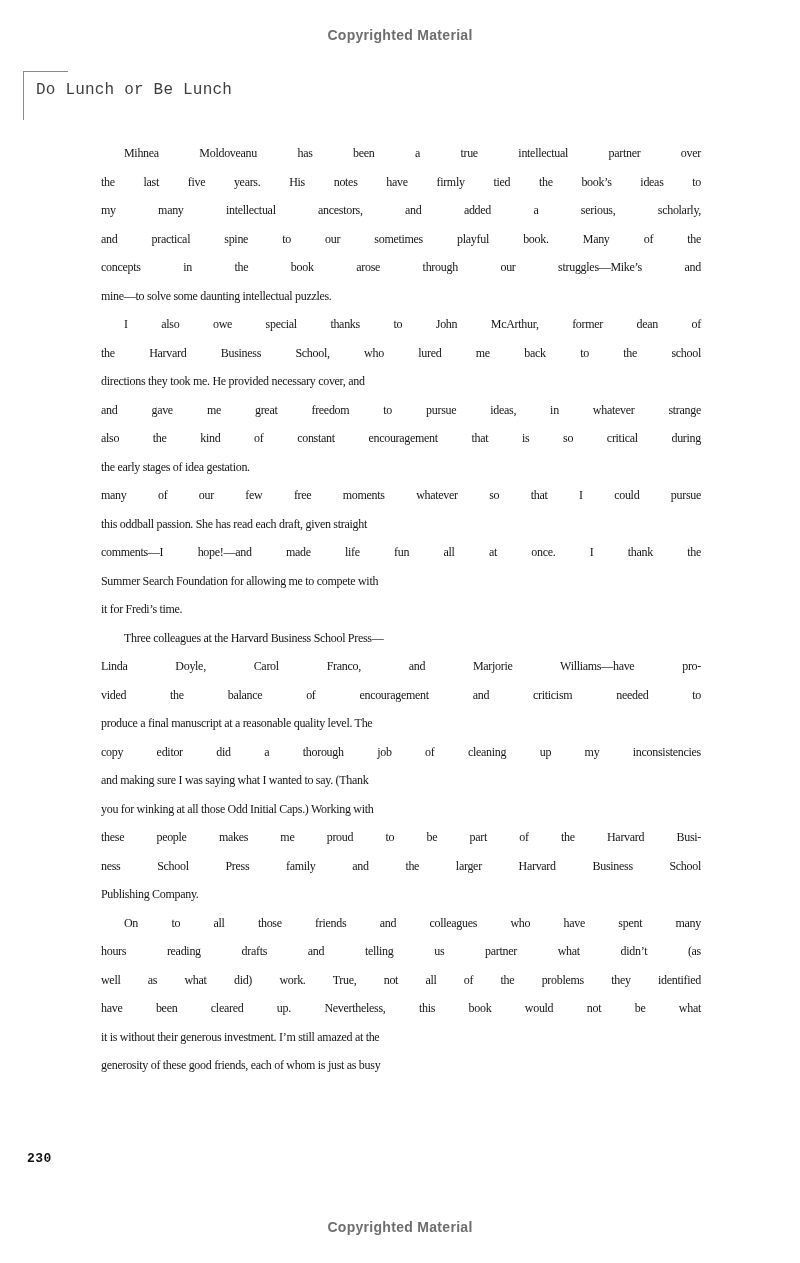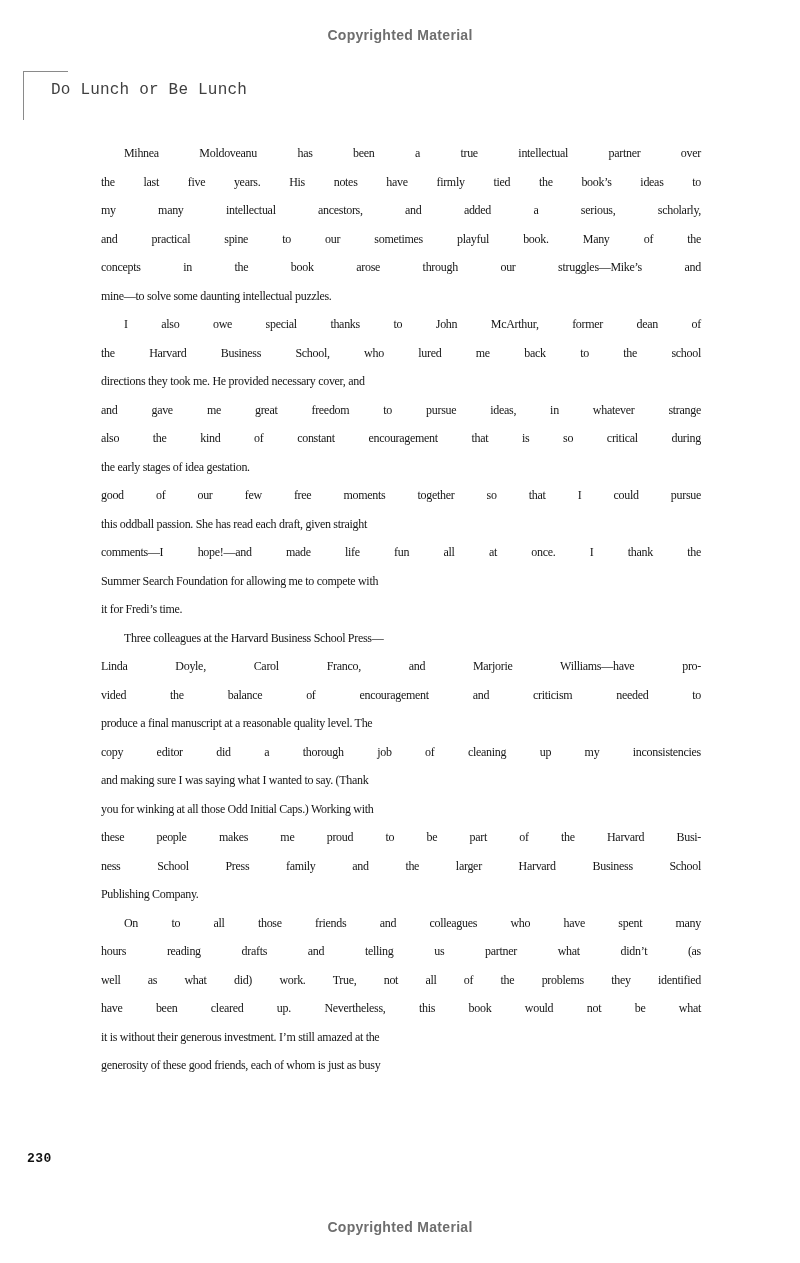--- a/index.html
+++ b/index.html
@@ -50,21 +50,20 @@
     background: var(--bracket);
   }
   .running-header {
     position: absolute;
     left: 36px;
     top: 81px;
     font-family: "Liberation Mono", monospace;
     font-size: 16px;
     letter-spacing: 0.2px;
     color: var(--header);
-    margin-left: 15px;
   }
   .body-text {
     position: absolute;
     left: 101px;
     top: 139px;
     width: 600px;
     font-size: 12px;
     line-height: 28.5px;
     letter-spacing: -0.3px;
     color: var(--body);
@@ -99,21 +98,21 @@
       <div class="line j">my many intellectual ancestors, and added a serious, scholarly,</div>
       <div class="line j">and practical spine to our sometimes playful book. Many of the</div>
       <div class="line j">concepts in the book arose through our struggles—Mike’s and</div>
       <div class="line">mine—to solve some daunting intellectual puzzles.</div>
       <div class="line j indent">I also owe special thanks to John McArthur, former dean of</div>
       <div class="line j">the Harvard Business School, who lured me back to the school</div>
       <div class="line">directions they took me. He provided necessary cover, and</div>
       <div class="line j">and gave me great freedom to pursue ideas, in whatever strange</div>
       <div class="line j">also the kind of constant encouragement that is so critical during</div>
       <div class="line">the early stages of idea gestation.</div>
-      <div class="line j">good of our few free moments together so that I could pursue</div>
+      <div class="line j">many of our few free moments whatever so that I could pursue</div>
       <div class="line">this oddball passion. She has read each draft, given straight</div>
       <div class="line j">comments—I hope!—and made life fun all at once. I thank the</div>
       <div class="line">Summer Search Foundation for allowing me to compete with</div>
       <div class="line">it for Fredi’s time.</div>
       <div class="line indent">Three colleagues at the Harvard Business School Press—</div>
       <div class="line j">Linda Doyle, Carol Franco, and Marjorie Williams—have pro-</div>
       <div class="line j">vided the balance of encouragement and criticism needed to</div>
       <div class="line">produce a final manuscript at a reasonable quality level. The</div>
       <div class="line j">copy editor did a thorough job of cleaning up my inconsistencies</div>
       <div class="line">and making sure I was saying what I wanted to say. (Thank</div>

